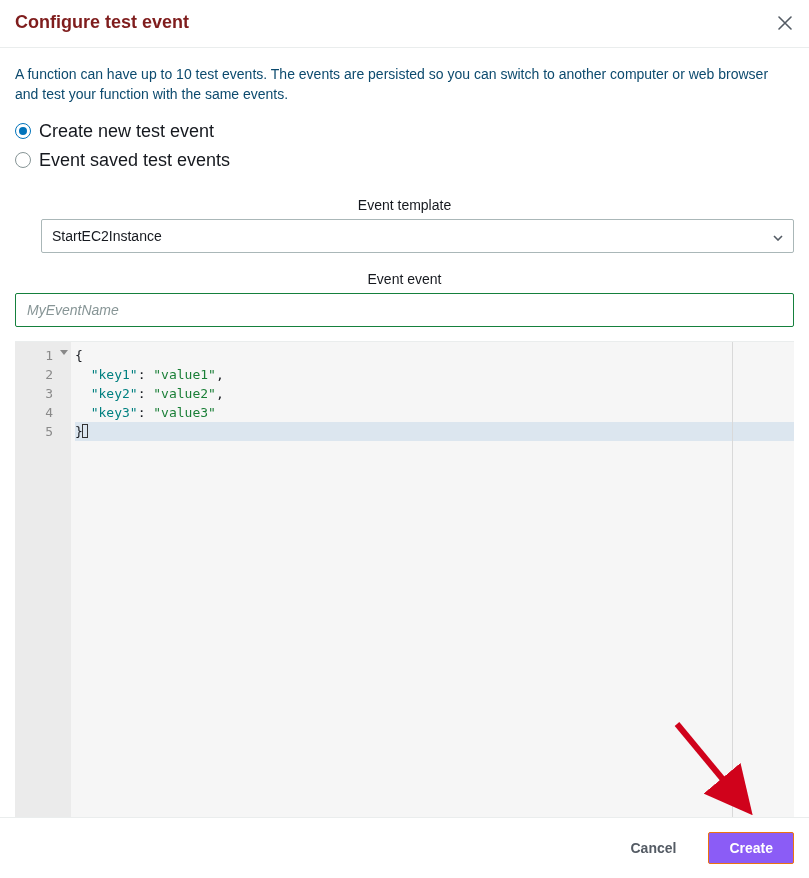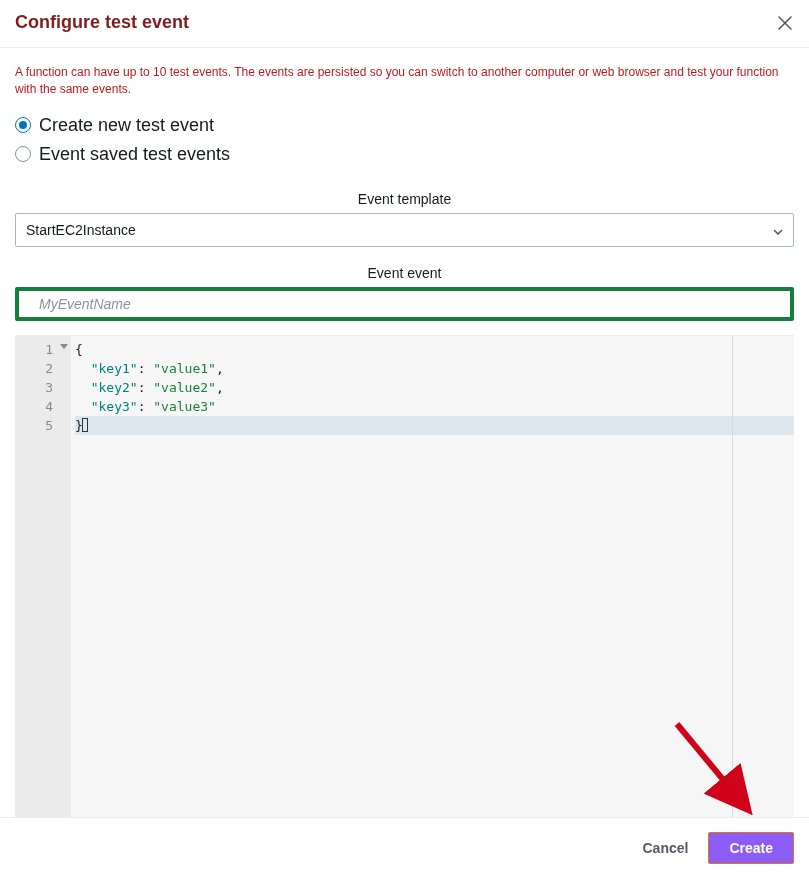--- a/index.html
+++ b/index.html
@@ -36,23 +36,23 @@
     }
     .close-btn svg { stroke: #545b64; }
     .content {
       padding: 16px 15px 0 15px;
       flex: 1;
       display: flex;
       flex-direction: column;
       overflow: hidden;
     }
     .description {
-      font-size: 12px;
+      font-size: 14px;
       line-height: 1.45;
-      color: #b91c1c;
+      color: #0c4a6e;
       margin-bottom: 16px;
     }
     .radio-group { margin-bottom: 18px; }
     .radio-row {
       display: flex;
       align-items: center;
       gap: 8px;
       margin-bottom: 8px;
       cursor: pointer;
     }
@@ -80,32 +80,33 @@
       position: relative;
       border: 1px solid #aab7b8;
       border-radius: 2px;
       height: 34px;
       display: flex;
       align-items: center;
       padding: 0 34px 0 10px;
       margin-bottom: 18px;
       cursor: pointer;
       background: #fff;
+      margin-left: 26px;
     }
     .select-value { font-size: 14px; }
     .select-caret {
       position: absolute; right: 10px; top: 50%;
       transform: translateY(-50%);
     }
     .text-input {
       width: 100%;
       height: 34px;
-      border: 4px solid #15803d;
+      border: 1px solid #15803d;
       border-radius: 2px;
-      padding: 0 20px;
+      padding: 0 11px;
       font-size: 14px;
       font-family: inherit;
       margin-bottom: 14px;
       color: #16191f;
     }
     .text-input::placeholder { color: #879596; font-style: italic; }
     .editor {
       flex: 1;
       display: flex;
       background: #f6f6f6;
@@ -160,21 +161,21 @@
       top: 0; bottom: 0;
       left: calc(56px + 4px + 84ch);
       width: 1px;
       background: #d9d9d9;
     }
     .footer {
       border-top: 1px solid #eaeded;
       padding: 14px 15px;
       display: flex;
       justify-content: flex-end;
-      gap: 0;
+      gap: 12px;
       align-items: center;
       background: #fff;
     }
     .btn {
       height: 32px;
       padding: 0 20px;
       border-radius: 2px;
       font-size: 14px;
       font-weight: 700;
       cursor: pointer;

